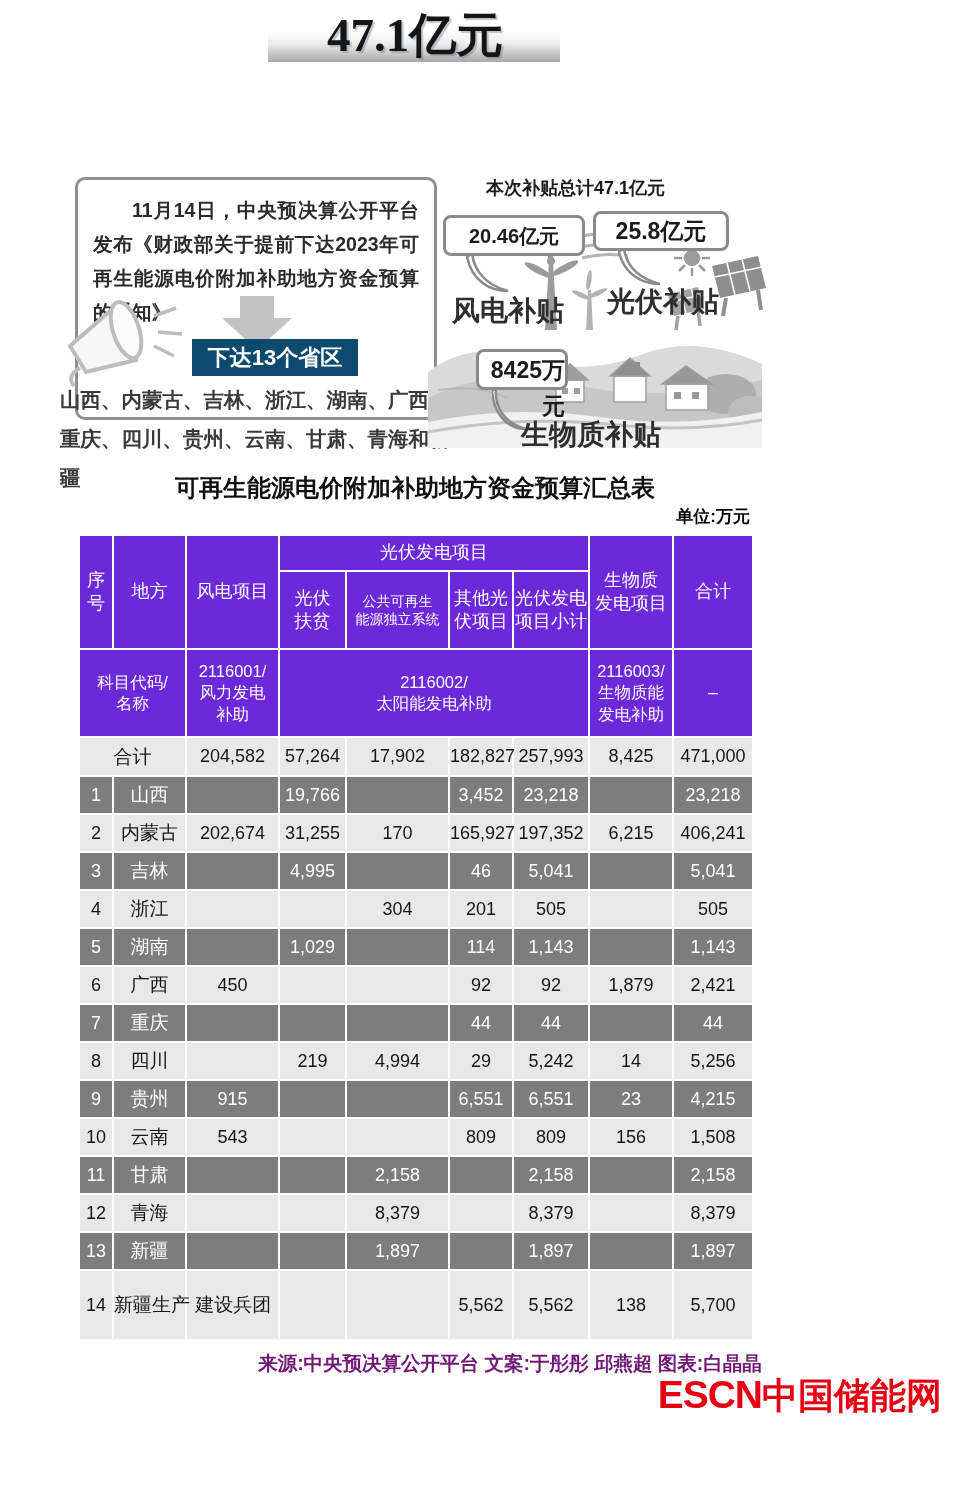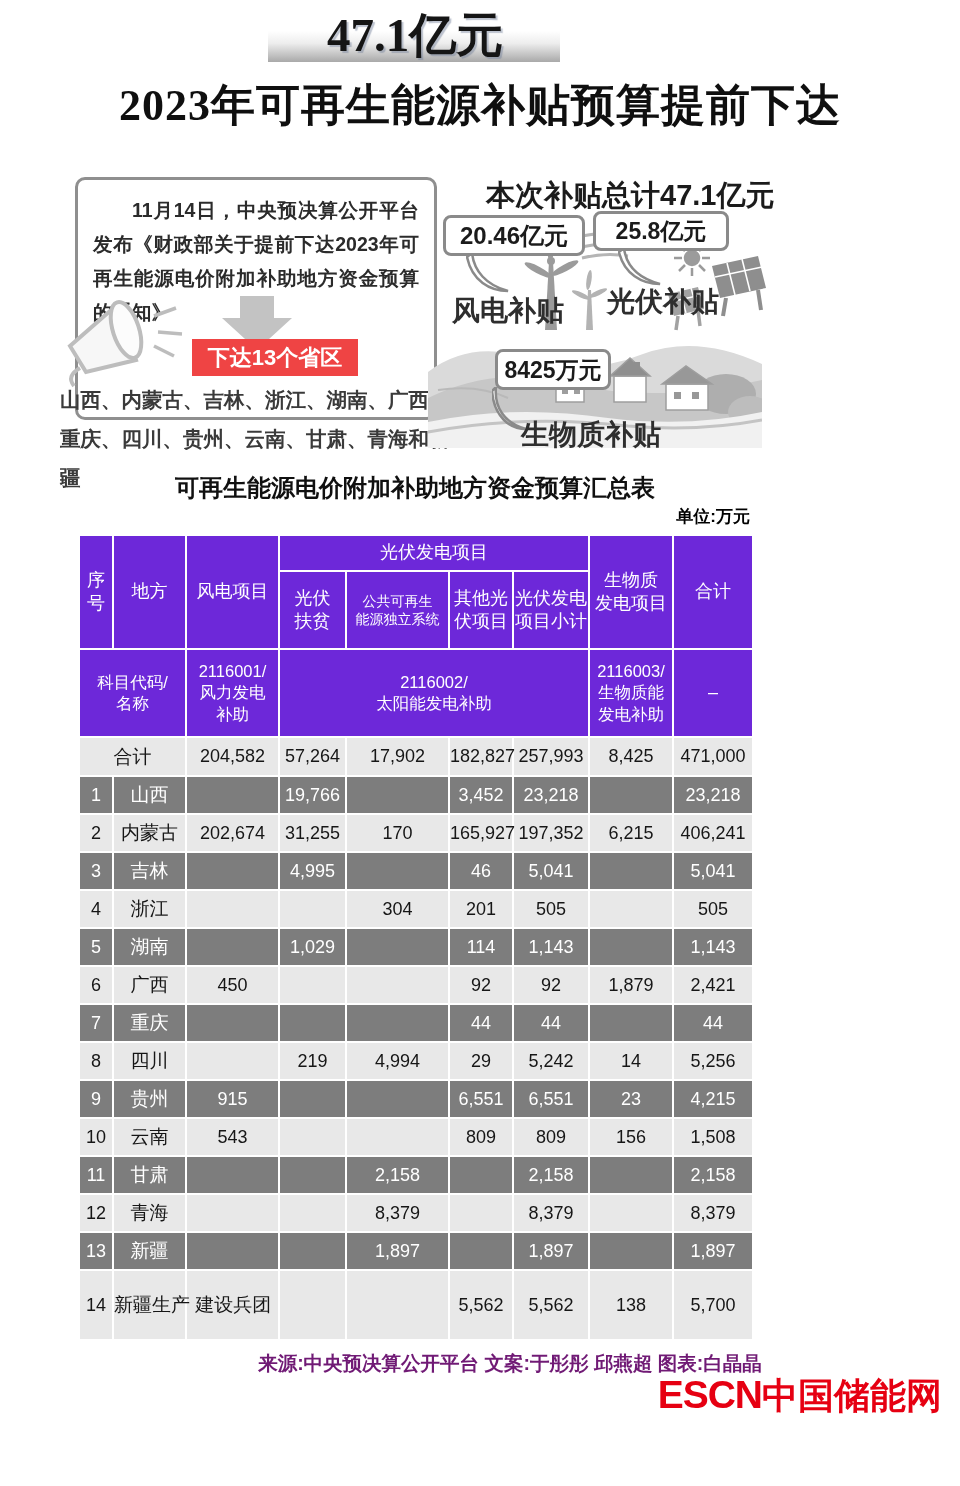--- a/index.html
+++ b/index.html
@@ -14,31 +14,31 @@
     font-family:"Liberation Serif",serif;font-weight:bold;font-size:47px;color:#151515;
     text-shadow:2px 2px 1px rgba(110,125,150,.45);}
   .main-title{left:0;top:76px;width:960px;text-align:center;
     font-family:"Liberation Serif",serif;font-weight:bold;font-size:44px;color:#0f0f0f;letter-spacing:1px;}
 
   
   .notice-box{left:75px;top:177px;width:362px;height:243px;border:3px solid #8f8f8f;border-radius:10px;
     box-sizing:border-box;padding:13px 15px 0 15px;background:#fff;}
   .notice-text{font-size:19.5px;font-weight:bold;color:#2b2b2b;line-height:1.75;
     text-align:justify;text-indent:2em;}
-  .issue-label{left:192px;top:339px;width:166px;height:37px;background:#ef4444;color:#fff;
+  .issue-label{left:192px;top:339px;width:166px;height:37px;background:#0c4a6e;color:#fff;
     font-size:22px;font-weight:bold;line-height:37px;text-align:center;}
   .provinces{left:60px;top:381px;width:396px;font-size:20.5px;font-weight:bold;color:#3a3a3a;line-height:1.9;}
 
   
-  .info-heading{left:486px;top:176px;font-size:29px;font-weight:bold;color:#1b1b1b;}
+  .info-heading{left:486px;top:176px;font-size:18px;font-weight:bold;color:#1b1b1b;}
   .bubble{background:#fff;border:3px solid #8a8a8a;border-radius:8px;text-align:center;
     font-weight:bold;color:#1b1b1b;box-sizing:border-box;z-index:4;}
-  .bubble-wind{left:443px;top:215px;width:142px;height:41px;font-size:24px;line-height:36px;}
+  .bubble-wind{left:443px;top:215px;width:142px;height:41px;font-size:20px;line-height:36px;}
   .bubble-solar{left:593px;top:211px;width:136px;height:40px;font-size:23px;line-height:35px;}
-  .bubble-biomass{left:495px;top:349px;width:116px;height:41px;font-size:23px;line-height:36px;}
+  .bubble-biomass{left:476px;top:349px;width:92px;height:41px;font-size:23px;line-height:36px;text-align:right;}
   .icon-label{font-size:28px;font-weight:bold;color:#2e2e2e;z-index:4;}
   .wind-label{left:452px;top:292px;}
   .solar-label{left:607px;top:283px;}
   .biomass-label{left:521px;top:416px;}
   .tail{z-index:3;}
 
   
   .table-title{left:78px;top:472px;width:674px;text-align:center;font-size:24px;font-weight:bold;color:#101010;}
   .table-unit{left:78px;top:505px;width:672px;text-align:right;font-size:17px;font-weight:bold;color:#000000;}
   .table-wrap{left:78px;top:534px;}
@@ -62,21 +62,20 @@
   .logo .en{font-size:39px;letter-spacing:-1px;}
   .logo .zh{font-size:36px;font-weight:bold;}
 </style>
 </head>
 <body>
 
 <div class="page">
 
   <div class="abs badge-bar"></div>
   <div class="abs badge-text">47.1亿元</div>
-  <div class="abs main-title">2023年可再生能源补贴预算提前下达</div>
 
   <div class="abs notice-box">
     <div class="notice-text">11月14日，中央预决算公开平台发布《财政部关于提前下达2023年可再生能源电价附加补助地方资金预算的通知》</div>
   </div>
 
   <svg class="abs" style="left:56px;top:288px;" width="140" height="102" viewBox="0 0 140 102">
     <g stroke="#bdbdbd" stroke-width="4" fill="#f7f7f7">
       <polygon points="14,58 62,16 80,72 30,84"></polygon>
       <ellipse cx="70" cy="42" rx="13" ry="29" transform="rotate(-18 70 42)" fill="#fcfcfc"></ellipse>
       <path d="M24,80 q-14,8 -6,18" fill="none"></path>

